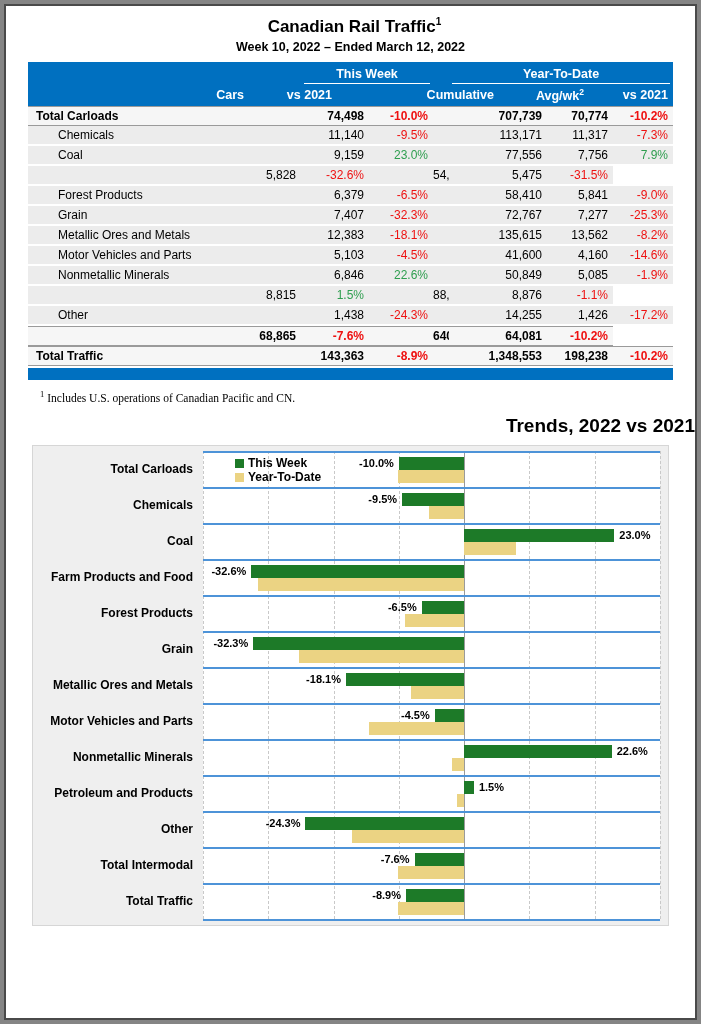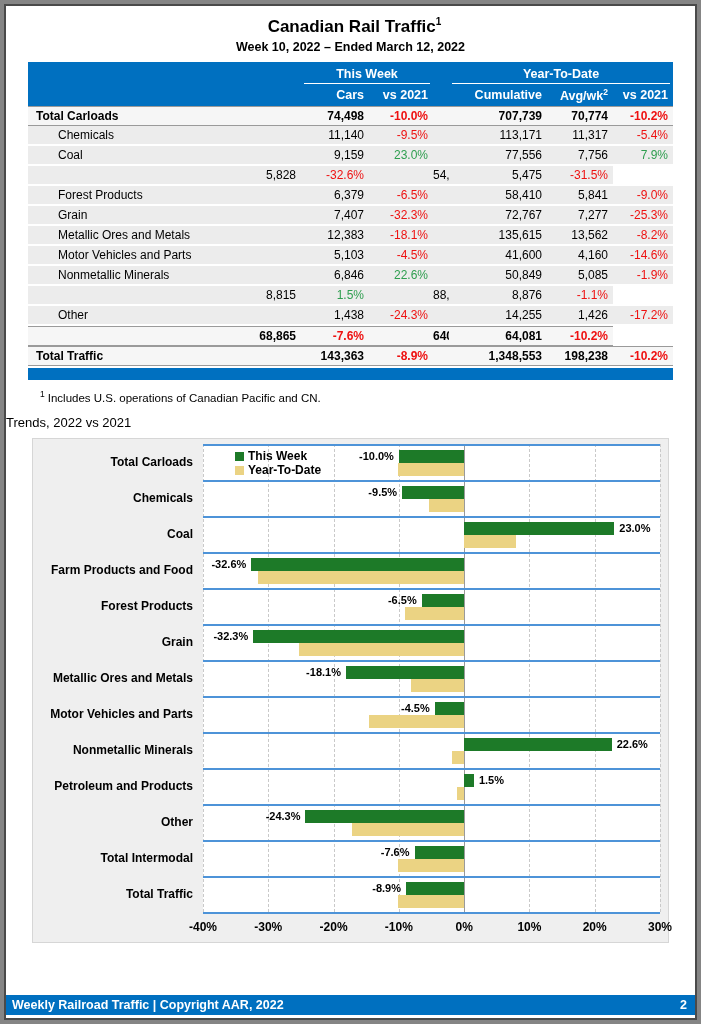--- a/index.html
+++ b/index.html
@@ -11,46 +11,46 @@
   
   .doc-title { text-align:center; font-size:17px; font-weight:bold; margin-top:10px; color:#000;margin-left:8px; }
   .doc-title sup { font-size:10px; }
   .doc-subtitle { text-align:center; font-size:12.5px; font-weight:bold; margin-top:3px; color:#000; }
 
   
   .rail-table { margin:8px 22px 0 22px; font-size:12px; }
   .tgrid { display:grid; grid-template-columns:1fr 68px 64px 16px 98px 66px 60px; align-items:center; }
   .thead { background:#0070C0; color:#fff; font-weight:bold; }
   .thead-groups { height:22px; }
-  .thead-cols { height:22px; }
+  .thead-cols { height:22px;gap:24px; }
   .group-cell { text-align:center; font-size:12.5px; align-self:end; }
   .group-tw { grid-column:2 / span 2; }
   .group-ytd { grid-column:5 / span 3; }
   .group-underline { border-bottom:1.5px solid #fff; padding-bottom:2px; margin:0 3px; }
   .hcol { text-align:right; padding-right:5px; font-size:12.5px; }
   .hcol sup { font-size:8.5px; }
   .trow { height:20px; }
   .trow > div { height:100%; line-height:18px; }
   .trow.sub > div { background:#ECECEC; border-bottom:2px solid #fff; }
   .trow.total { font-weight:bold; }
   .trow.total > div { background:#F6F6F6; border-top:1px solid #9a9a9a; border-bottom:1px solid #9a9a9a; }
   .cell-name { padding-left:8px; }
   .sub .cell-name { padding-left:30px; }
   .num { text-align:right; padding-right:5px; }
   .neg { color:#EE1111; }
   .pos { color:#2E9E4F; }
   .blue-bar { height:12px; background:#0070C0; margin-top:2px; }
 
   
-  .footnotes { margin:9px 0 0 34px; font-size:11.5px; color:#000; }
+  .footnotes { margin:9px 0 0 34px; font-size:11.5px; color:#000;font-family:Liberation Serif, serif; }
   .footnote { margin-bottom:6px; }
   .footnote sup { font-size:8.5px; margin-right:3px; }
 
   
-  .chart-title { text-align:left; font-size:13px; font-weight:normal; margin-top:12px; }
+  .chart-title { text-align:right; font-size:19px; font-weight:bold; margin-top:12px; }
   .chart-subtitle { text-align:center; font-size:12px; font-weight:bold; margin-top:4px; }
   .chart-panel { margin:8px 26px 0 26px; background:#EFEFEF; border:1px solid #D6D6D6; padding:5px 8px 4px 2px; }
   .chart-body { display:flex; }
   .cat-labels { width:168px; }
   .cat-label { height:36px; display:flex; align-items:center; justify-content:flex-end; padding-right:10px; font-size:12px; font-weight:bold; text-align:right; line-height:13px; }
   .plot { flex:1; position:relative; background:#fff; border-bottom:2px solid #4D93D8; }
   .grid-layer { position:absolute; inset:0; z-index:1; }
   .gridline { position:absolute; top:0; bottom:0; width:0; border-left:1px dashed #C9C9C9; }
   .gridline.zero { border-left:1px solid #9a9a9a; }
   .bands-layer { position:relative; z-index:2; }
@@ -110,21 +110,21 @@
             <div class="num">70,774</div>
             <div class="num neg">-10.2%</div>
           </div>
           <div class="tgrid trow sub">
             <div class="cell-name">Chemicals</div>
             <div class="num">11,140</div>
             <div class="num neg">-9.5%</div>
             <div></div>
             <div class="num">113,171</div>
             <div class="num">11,317</div>
-            <div class="num neg">-5.4%</div>
+            <div class="num neg">-7.3%</div>
           </div>
           <div class="tgrid trow sub">
             <div class="cell-name">Coal</div>
             <div class="num">9,159</div>
             <div class="num pos">23.0%</div>
             <div></div>
             <div class="num">77,556</div>
             <div class="num">7,756</div>
             <div class="num pos">7.9%</div>
           </div>
@@ -325,34 +325,17 @@
               <span class="legend-swatch" id="sw-tw" style="background: rgb(29, 122, 40);"></span>
               <span class="legend-label">This Week</span>
             </div>
             <div class="legend-item">
               <span class="legend-swatch" id="sw-ytd" style="background: rgb(235, 211, 131);"></span>
               <span class="legend-label">Year-To-Date</span>
             </div>
           </div>
         </div>
       </div>
-      <div class="axis-row">
-        <div class="axis-spacer"></div>
-        <div class="axis-area" id="axis-area">
-            <div class="tick-label" style="left: 0%;">-40%</div>
-            <div class="tick-label" style="left: 14.2857%;">-30%</div>
-            <div class="tick-label" style="left: 28.5714%;">-20%</div>
-            <div class="tick-label" style="left: 42.8571%;">-10%</div>
-            <div class="tick-label" style="left: 57.1429%;">0%</div>
-            <div class="tick-label" style="left: 71.4286%;">10%</div>
-            <div class="tick-label" style="left: 85.7143%;">20%</div>
-            <div class="tick-label" style="left: 100%;">30%</div>
-          </div>
-      </div>
     </div>
 
-    <div class="footer">
-      <span>Weekly Railroad Traffic | Copyright AAR, 2022</span>
-      <span>2</span>
-    </div>
 
   </div>
 </div>
 
 </body></html>

